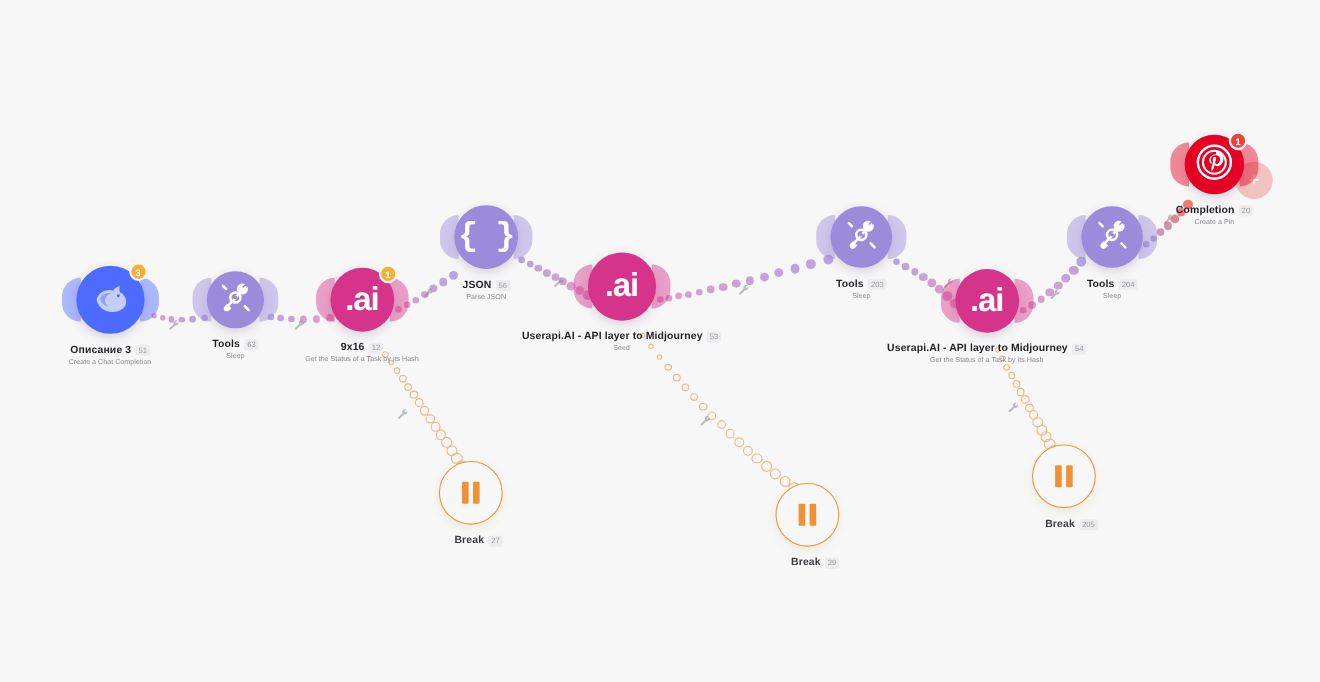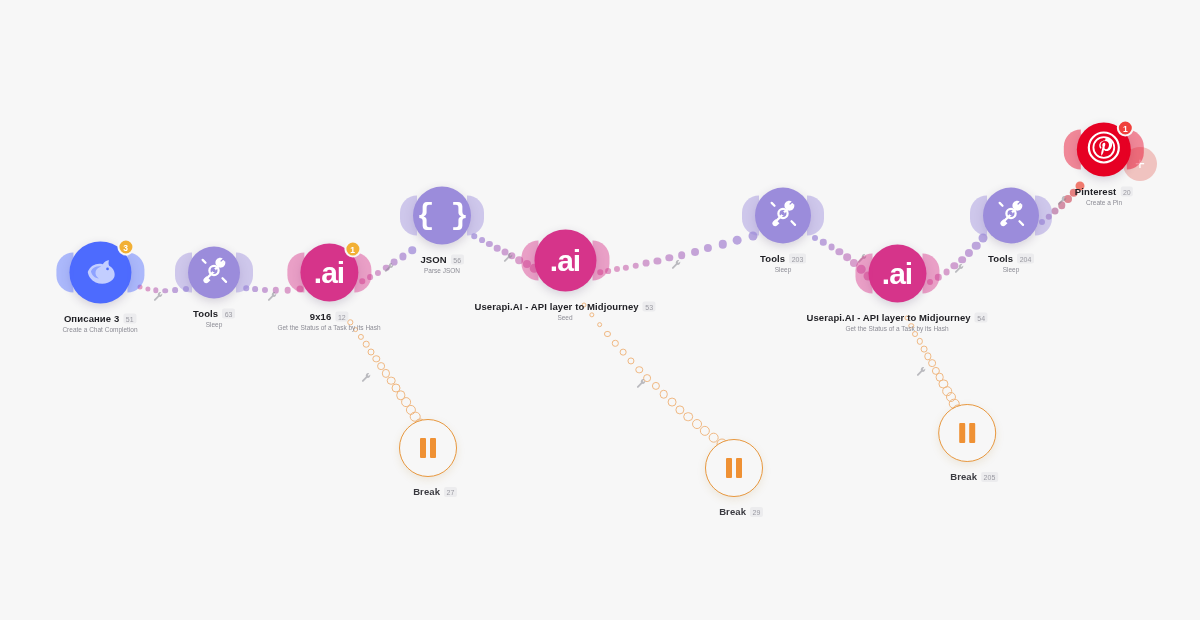--- a/index.html
+++ b/index.html
@@ -400,21 +400,21 @@
       <span class="ear left" style="background:#e60023"></span>
       <span class="ear right" style="background:#e60023"></span>
       <span><svg width="40" height="40" viewBox="0 0 48 48">
         <circle cx="24" cy="24" r="18" fill="none" stroke="#ffffff" stroke-width="2.6"></circle>
         <circle cx="24" cy="24" r="12.5" fill="none" stroke="#ffffff" stroke-width="2.2"></circle>
         <path d="M25.5 15.5c-4.4 0-7 2.9-7 6.1 0 1.5.7 3.3 1.9 3.9.2.1.3 0 .35-.2l.3-1.2c.05-.2 0-.3-.1-.45-.5-.6-.85-1.5-.85-2.4 0-2.7 2-5 5.3-5 2.9 0 4.8 1.8 4.8 4.3 0 3.1-1.5 5.5-3.6 5.5-1.15 0-2-.95-1.75-2.1.3-1.4.95-2.9.95-3.9 0-.9-.5-1.65-1.5-1.65-1.2 0-2.1 1.25-2.1 2.9 0 1.05.35 1.75.35 1.75l-1.5 6.3c-.4 1.8-.05 4 0 4.25.05.15.2.2.3.1.1-.15 1.55-1.9 2-3.65.15-.5.85-3.3.85-3.3.45.8 1.7 1.5 3.05 1.5 4 0 6.75-3.65 6.75-8.5 0-3.7-3.1-7.1-7.8-7.1z" fill="#ffffff"></path>
       </svg></span>
       <span class="countbadge" style="background:#f0413c">1</span>
     </div>
     <div class="label">
-      <span class="title">Pinterest</span>
+      <span class="title">Completion</span>
       <span class="idbadge">20</span>
     </div>
     <div class="sublabel">Create a Pin</div>
   </div>
       <div class="node break" style="left: 428px; top: 458px;">
     <div class="break-bubble">
       <span>
             <span class="pause">
               <i></i>
               <i></i>

